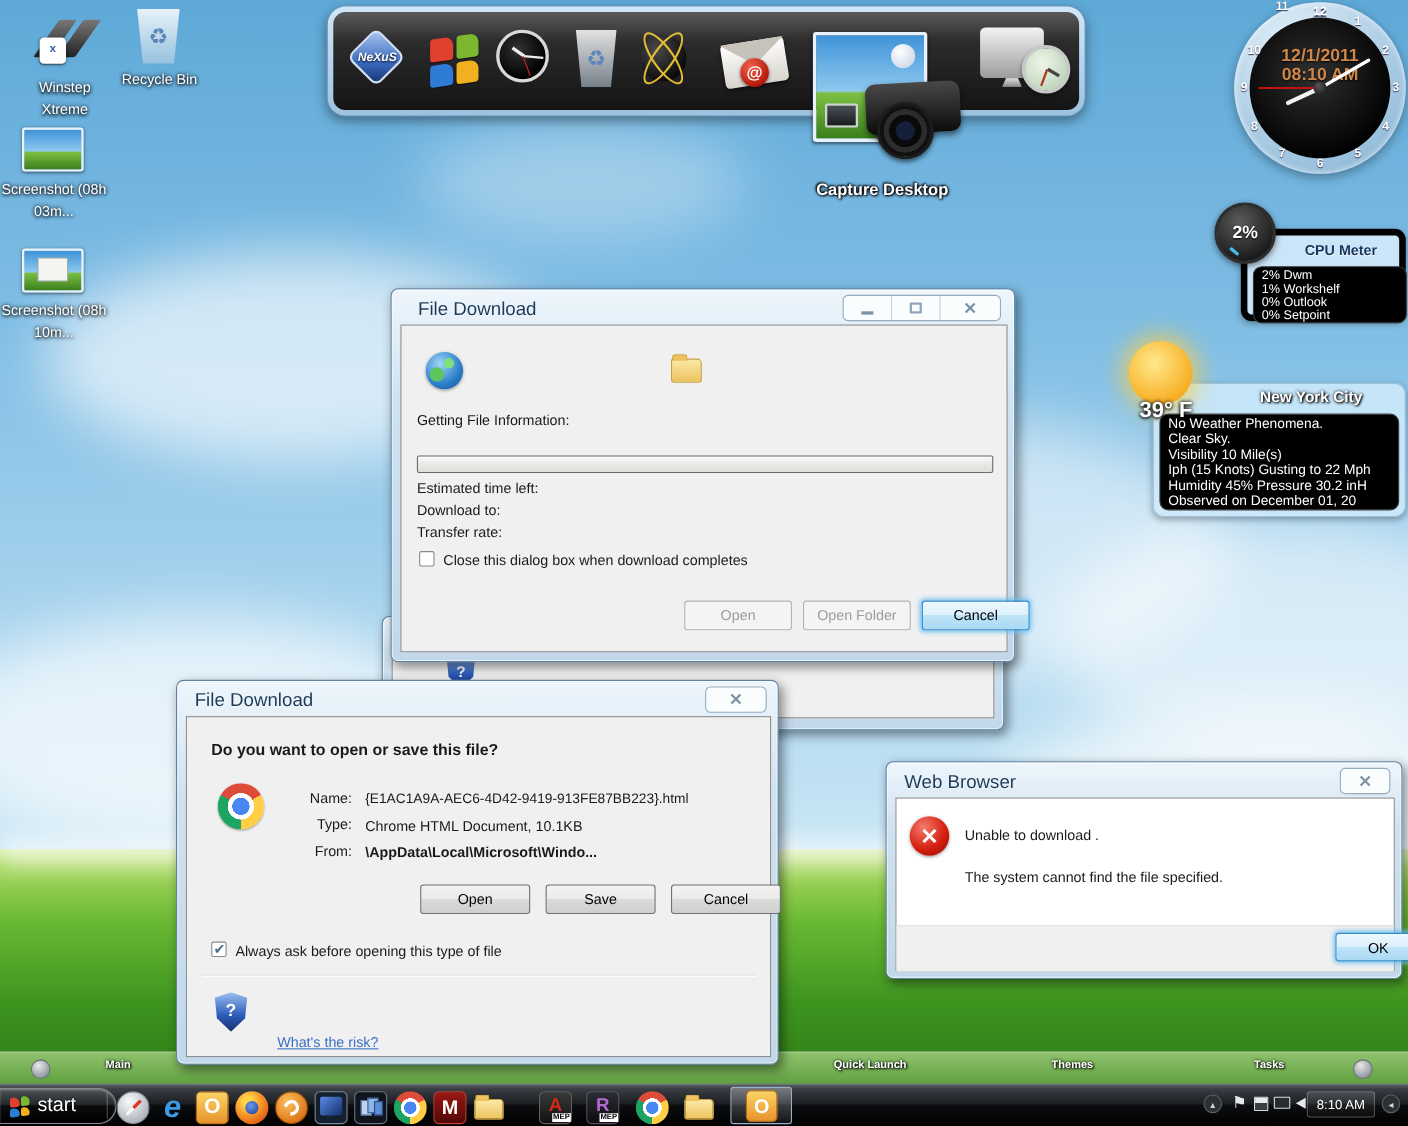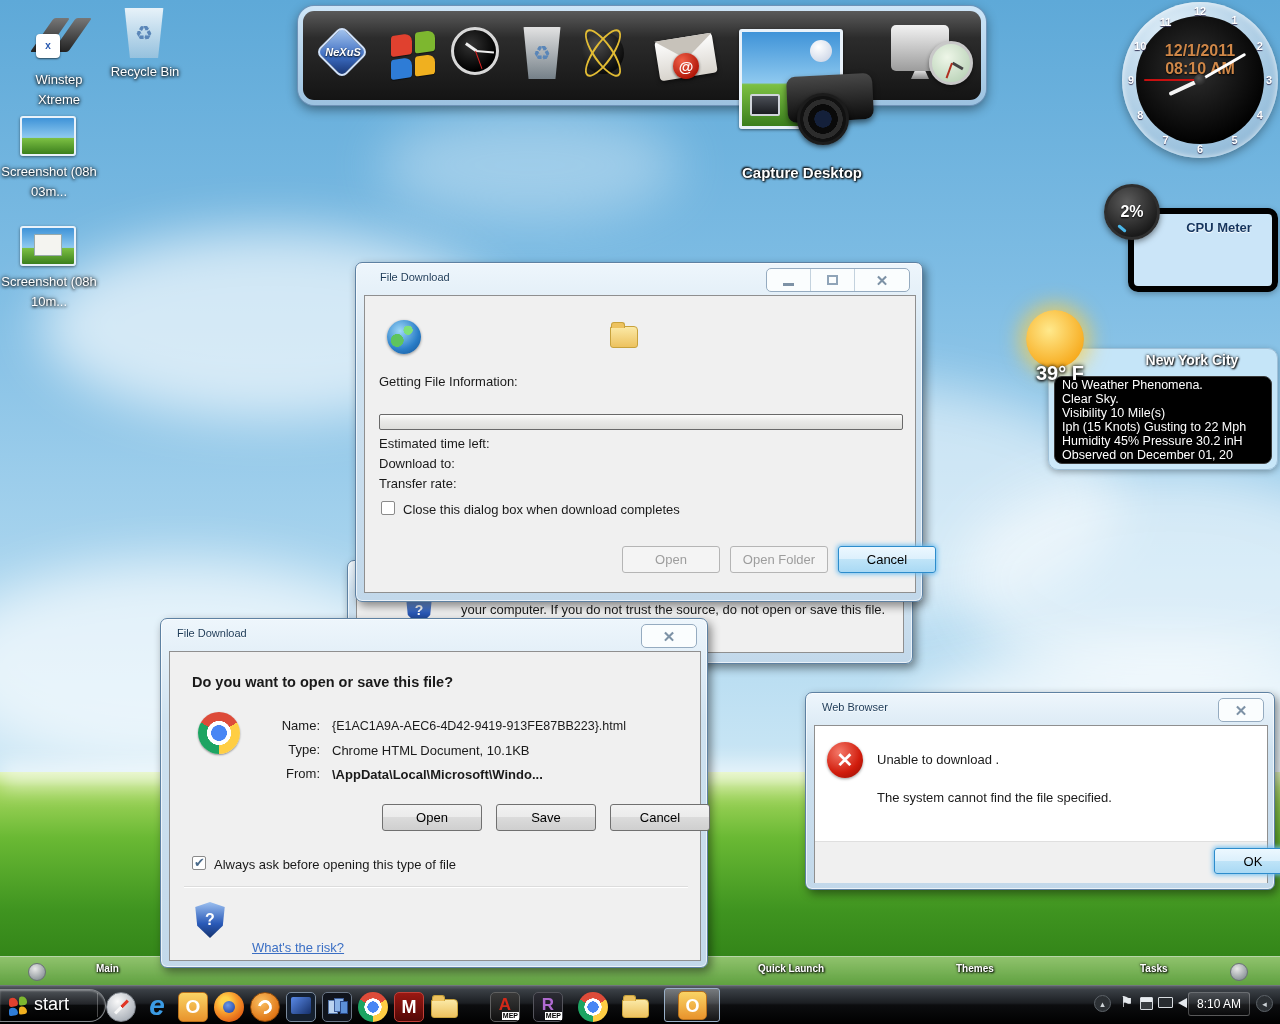--- a/index.html
+++ b/index.html
@@ -122,21 +122,21 @@
     font-size:20px; text-shadow:0 1px 3px #000, 0 0 4px #000; }
   #weather-city { position:absolute; left:1112px; top:352px; width:160px; text-align:center; z-index:7; color:#fff;
     font-weight:bold; font-size:14px; text-shadow:0 0 3px #000, 1px 1px 2px #000; }
   #weather-box { position:absolute; left:1054px; top:376px; width:218px; height:88px; background:#000; z-index:6;
     border-radius:8px; border:1px solid #3a3a3a; padding:1px 7px; overflow:hidden; }
   #weather-box div { color:#fff; font-size:12.5px; line-height:14px; white-space:nowrap; }
 
   
   .dlg { position:absolute; background:linear-gradient(#eef6fc, #cfe2f0 30%, #c2d8ea);
     border:1px solid #5e81a2; border-radius:7px; box-shadow:3px 4px 10px rgba(0,0,0,.45), inset 0 0 0 1px rgba(255,255,255,.65); }
-  .dlg-title { position:absolute; left:24px; top:8px; font-size:11px; color:#1c3a57; text-shadow:0 1px 0 rgba(255,255,255,.7); }
+  .dlg-title { position:absolute; left:24px; top:8px; font-size:17px; color:#1c3a57; text-shadow:0 1px 0 rgba(255,255,255,.7); }
   .dlg-content { position:absolute; background:#f0f0f0; border:1px solid #8f8f8f; }
   .winbtn-group { position:absolute; display:flex; background:#fafdfe; border:1px solid #95abc0; border-radius:5px; overflow:hidden; }
   .winbtn { width:44px; height:22px; display:flex; align-items:center; justify-content:center; border-right:1px solid #c3d2de; cursor:pointer; }
   .winbtn:last-child { border-right:none; }
   .glyph-min { width:11px; height:3px; background:#7d92a6; margin-top:8px; }
   .glyph-max { width:11px; height:10px; border:2px solid #8fa4b8; }
   .glyph-x { color:#7d92a6; font-weight:bold; font-size:15px; line-height:1; }
 
   .btn { position:absolute; height:27px; border:1px solid #707070; border-radius:3px; font-size:13px; color:#000;
     background:linear-gradient(#f2f2f2 0%, #ebebeb 48%, #dbdbdb 50%, #cfcfcf 100%); text-align:center; line-height:25px; cursor:pointer;margin-left:35px; }
@@ -309,32 +309,38 @@
       <span style="left: 112.5px; top: 18.2442px;">1</span>
       <span style="left: 137.756px; top: 43.5px;">2</span>
       <span style="left: 147px; top: 78px;">3</span>
       <span style="left: 137.756px; top: 112.5px;">4</span>
       <span style="left: 112.5px; top: 137.756px;">5</span>
       <span style="left: 78px; top: 147px;">6</span>
       <span style="left: 43.5px; top: 137.756px;">7</span>
       <span style="left: 18.2442px; top: 112.5px;">8</span>
       <span style="left: 9px; top: 78px;">9</span>
       <span style="left: 18.2442px; top: 43.5px;">10</span>
-      <span style="left: 43.5px; top: 20px;">11</span>
+      <span style="left: 43.5px; top: 4px;">11</span>
     </div>
   <div class="c-date">12/1/2011</div>
   <div class="c-time">08:10 AM</div>
   <div class="hand" style="left:76px; top:44px; width:4px; height:34px; background:#f4f4f4; transform:rotate(245deg);"></div>
   <div class="hand" style="left:76.5px; top:26px; width:3px; height:52px; background:#fff; transform:rotate(60deg);"></div>
   <div class="hand" style="left:77px; top:22px; width:2px; height:56px; background:#c81010; transform:rotate(270deg);"></div>
   <div class="abs" style="left:72px; top:72px; width:12px; height:12px; border-radius:50%; background:radial-gradient(circle at 40% 35%, #555, #111);"></div>
 </div>
 
 <div id="cpu-panel">
   <div id="cpu-title">CPU Meter</div>
+  <div id="cpu-box">
+    <div>2% Dwm</div>
+    <div>1% Workshelf</div>
+    <div>0% Outlook</div>
+    <div>0% Setpoint</div>
+  </div>
 </div>
 <div id="cpu-gauge">
   <span>2%</span>
   <i id="cpu-tick"></i>
 </div>
 
 <div id="weather-panel"></div>
 <div id="weather-sun"></div>
 <div id="weather-temp">39° F</div>
 <div id="weather-city">New York City</div>
@@ -343,21 +349,20 @@
   <div>Clear Sky.</div>
   <div>Visibility 10 Mile(s)</div>
   <div>Iph (15 Knots) Gusting to 22 Mph</div>
   <div>Humidity 45% Pressure 30.2 inH</div>
   <div>Observed on December 01, 20</div>
 </div>
 
 <div class="dlg" style="left:347px; top:560px; width:566px; height:104px; z-index:10;">
   <div class="dlg-content" style="left:8px; top:10px; right:8px; bottom:10px;">
     <span class="shield abs" style="left:48px; top:22px; width:28px; height:32px; font-size:14px;">?</span>
-    <div class="dlg-text" style="left:104px; top:30px; width:440px;">your computer. If you do not trust the source, do not open or save this file.</div>
     <div class="dlg-link" style="left:104px; top:48px;">What's the risk?</div>
   </div>
 </div>
 
 <div class="dlg" style="left:355px; top:262px; width:568px; height:340px; z-index:11;">
   <div class="dlg-title">File Download</div>
   <div class="winbtn-group" style="right:12px; top:5px;">
     <div class="winbtn">
         <span class="glyph-min"></span>
       </div>

